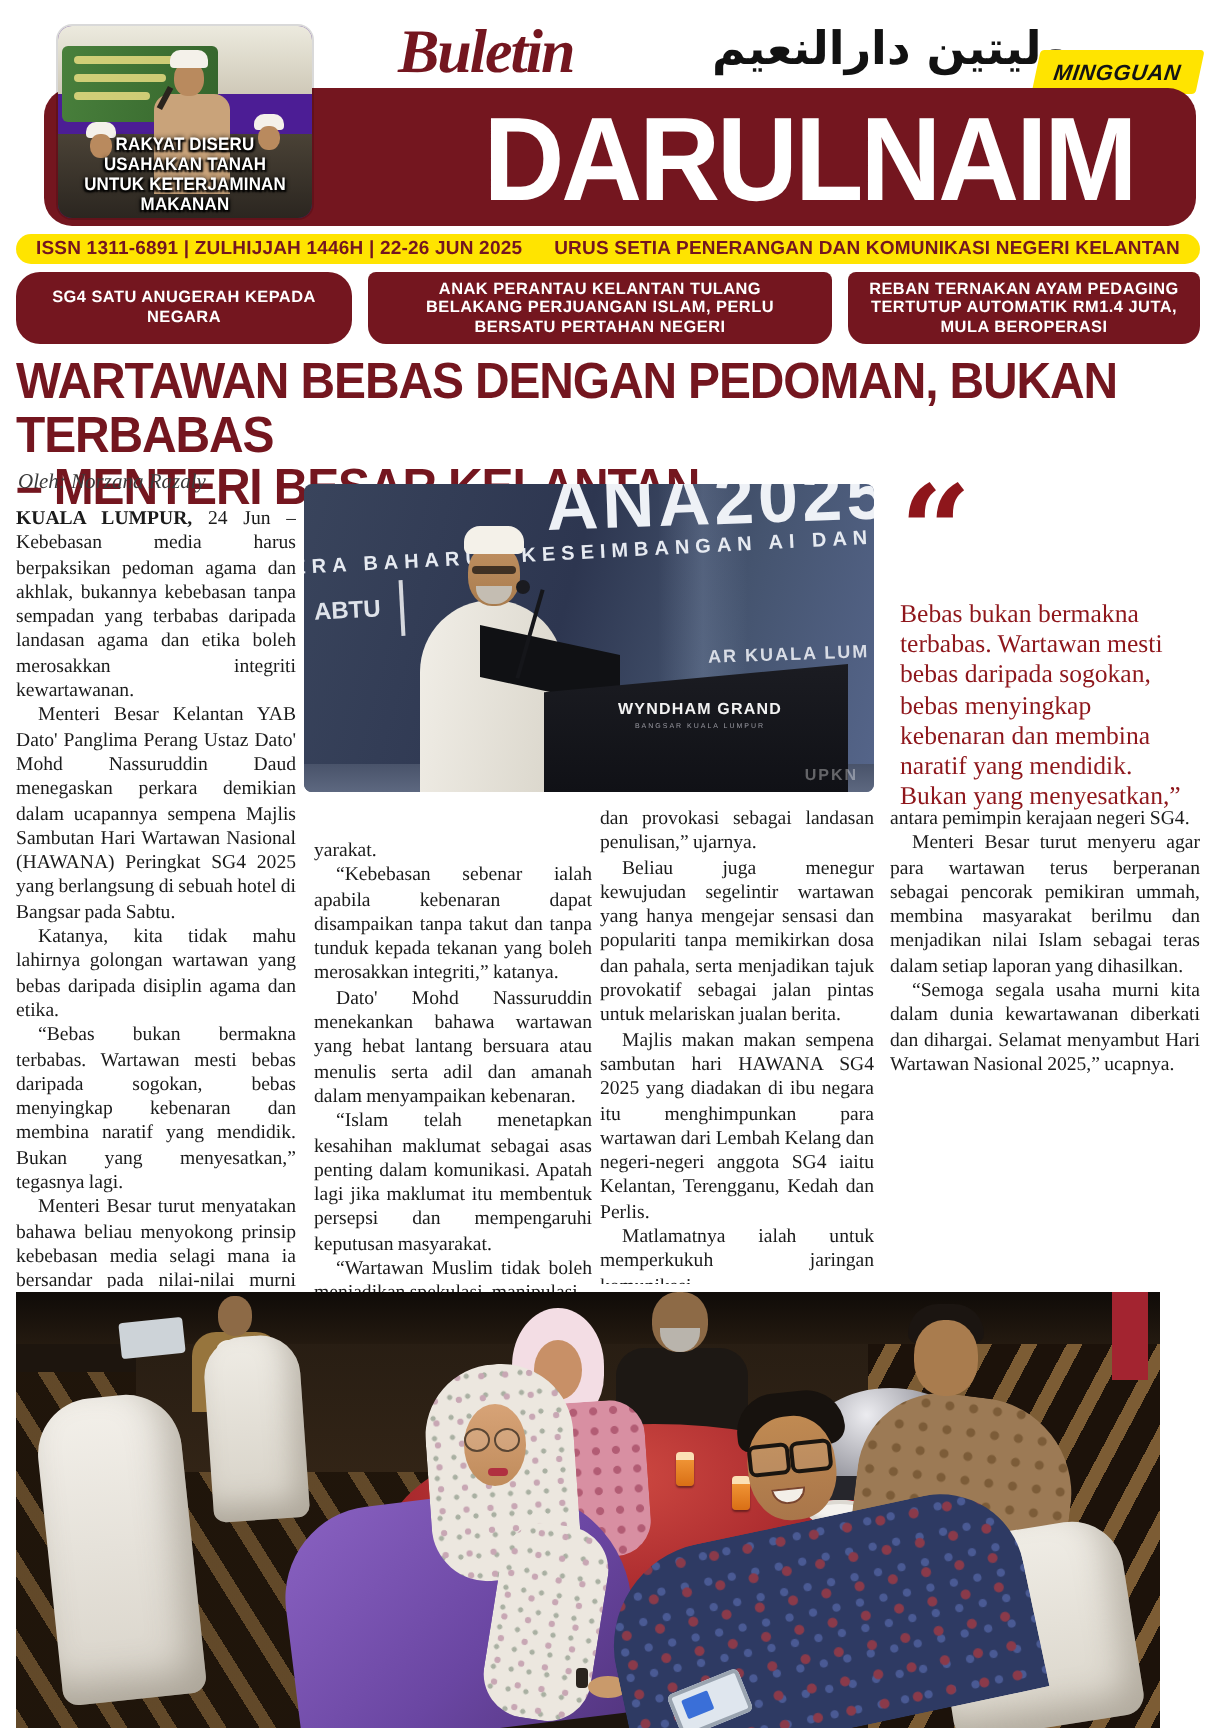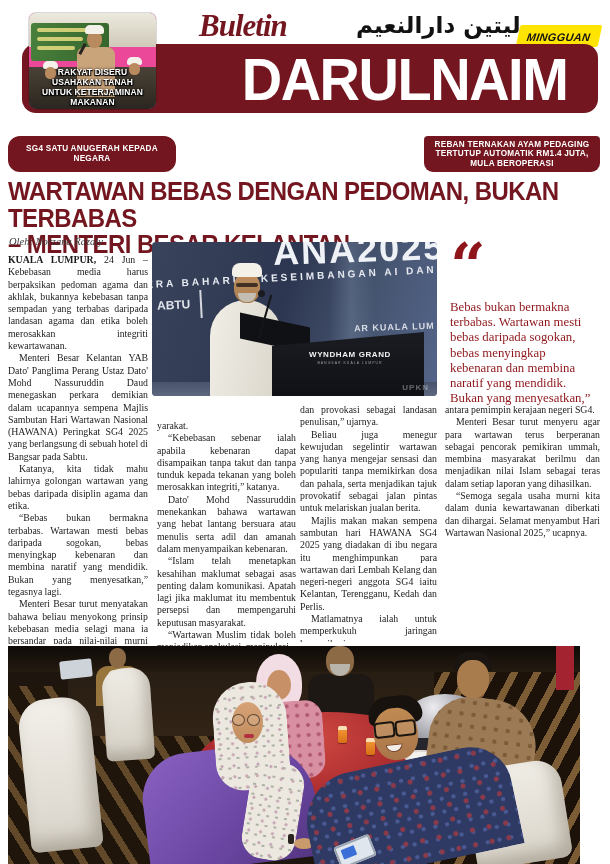--- a/index.html
+++ b/index.html
@@ -7,21 +7,21 @@
         font-family:"Liberation Serif",serif;}
   .abs{position:absolute;}
 
   
   .brand{left:199px;top:8px;font:italic 700 31px "Liberation Serif",serif;color:#74161f;letter-spacing:-1px;text-align:right;}
   .brand-arabic{left:356px;top:12px;width:192px;font:700 23px "DejaVu Sans",sans-serif;color:#121212;direction:rtl;text-align:left;white-space:nowrap;}
   .badge{right:10px;top:25px;background:#ffe400;transform:skewX(-12deg);padding:2px 9px;border-radius:2px;}
   .badge span{display:inline-block;transform:skewX(4deg);font:italic 800 11px "Liberation Sans",sans-serif;color:#141414;letter-spacing:.3px;}
   .masthead-box{left:22px;top:44px;width:576px;height:69px;background:#74161f;border-radius:14px;}
   .masthead-title{left:195px;right:6px;top:1px;text-align:center;font:800 56px/66px "Liberation Sans",sans-serif;color:#ffffff;letter-spacing:-1.5px;transform:scaleY(1.06);transform-origin:center top;}
-  .inset-photo{left:29px;top:13px;width:127px;height:96px;border-radius:7px;overflow:hidden;background:#ec4899;box-shadow:0 0 0 1px rgba(0,0,0,.15);}
+  .inset-photo{left:29px;top:13px;width:127px;height:96px;border-radius:7px;overflow:hidden;background:#4c1d95;box-shadow:0 0 0 1px rgba(0,0,0,.15);}
   .inset-sky{left:0;top:0;width:127px;height:34px;background:linear-gradient(#eceade,#cfc9b8);}
   .inset-green{left:2px;top:10px;width:78px;height:38px;background:linear-gradient(100deg,#49803c,#35652c);border-radius:3px;}
   .inset-green i{display:block;margin:5px 6px 0;height:4px;background:rgba(255,235,140,.75);border-radius:2px;}
   .inset-crowd{left:0;bottom:0;width:127px;height:42px;background:linear-gradient(#4a4236,#2b2620);}
   .inset-cap{left:0;right:0;bottom:2px;text-align:center;font:800 9px/10px "Liberation Sans",sans-serif;color:#fff;letter-spacing:.1px;transform:scaleX(.94);
              text-shadow:0 0 3px #000,1px 1px 1px #000,-1px 1px 1px #000;}
   .fig-cap{background:#f4f1ea;border-radius:5px 5px 2px 2px;}
   .fig-face{background:#b98a5e;border-radius:46%;}
   .fig-shirt{background:#c9a37a;border-radius:8px 8px 0 0;}
   .mic-line{background:#2a241e;}
@@ -141,23 +141,30 @@
     <div class="abs fig-cap" style="left:14px;top:48px;width:15px;height:8px;"></div>
     <div class="abs fig-face" style="left:16px;top:54px;width:11px;height:12px;"></div>
     <div class="abs fig-cap" style="left:98px;top:44px;width:15px;height:8px;"></div>
     <div class="abs fig-face" style="left:100px;top:50px;width:11px;height:12px;"></div>
     <div class="abs inset-cap">
       <div>RAKYAT DISERU USAHAKAN TANAH</div>
       <div>UNTUK KETERJAMINAN MAKANAN</div>
     </div>
   </div>
 
+  <div class="abs infobar">
+    <span>ISSN 1311-6891 | ZULHIJJAH 1446H |  22-26 JUN 2025</span>
+    <span>URUS SETIA PENERANGAN DAN KOMUNIKASI NEGERI KELANTAN</span>
+  </div>
 
   <div class="abs teaser" style="left:8px;width:168px;border-radius:12px;">
       <span>SG4 SATU ANUGERAH KEPADA NEGARA</span>
+    </div>
+  <div class="abs teaser" style="left:184px;width:232px;">
+      <span>ANAK PERANTAU KELANTAN TULANG BELAKANG PERJUANGAN ISLAM, PERLU BERSATU PERTAHAN NEGERI</span>
     </div>
   <div class="abs teaser" style="left:424px;width:176px;">
       <span>REBAN TERNAKAN AYAM PEDAGING TERTUTUP AUTOMATIK RM1.4 JUTA, MULA BEROPERASI</span>
     </div>
 
   <div class="abs headline">
     <div>WARTAWAN BEBAS DENGAN PEDOMAN, BUKAN TERBABAS</div>
     <div>– MENTERI BESAR KELANTAN</div>
   </div>
   <div class="abs byline">Oleh: Norzana Razaly</div>

